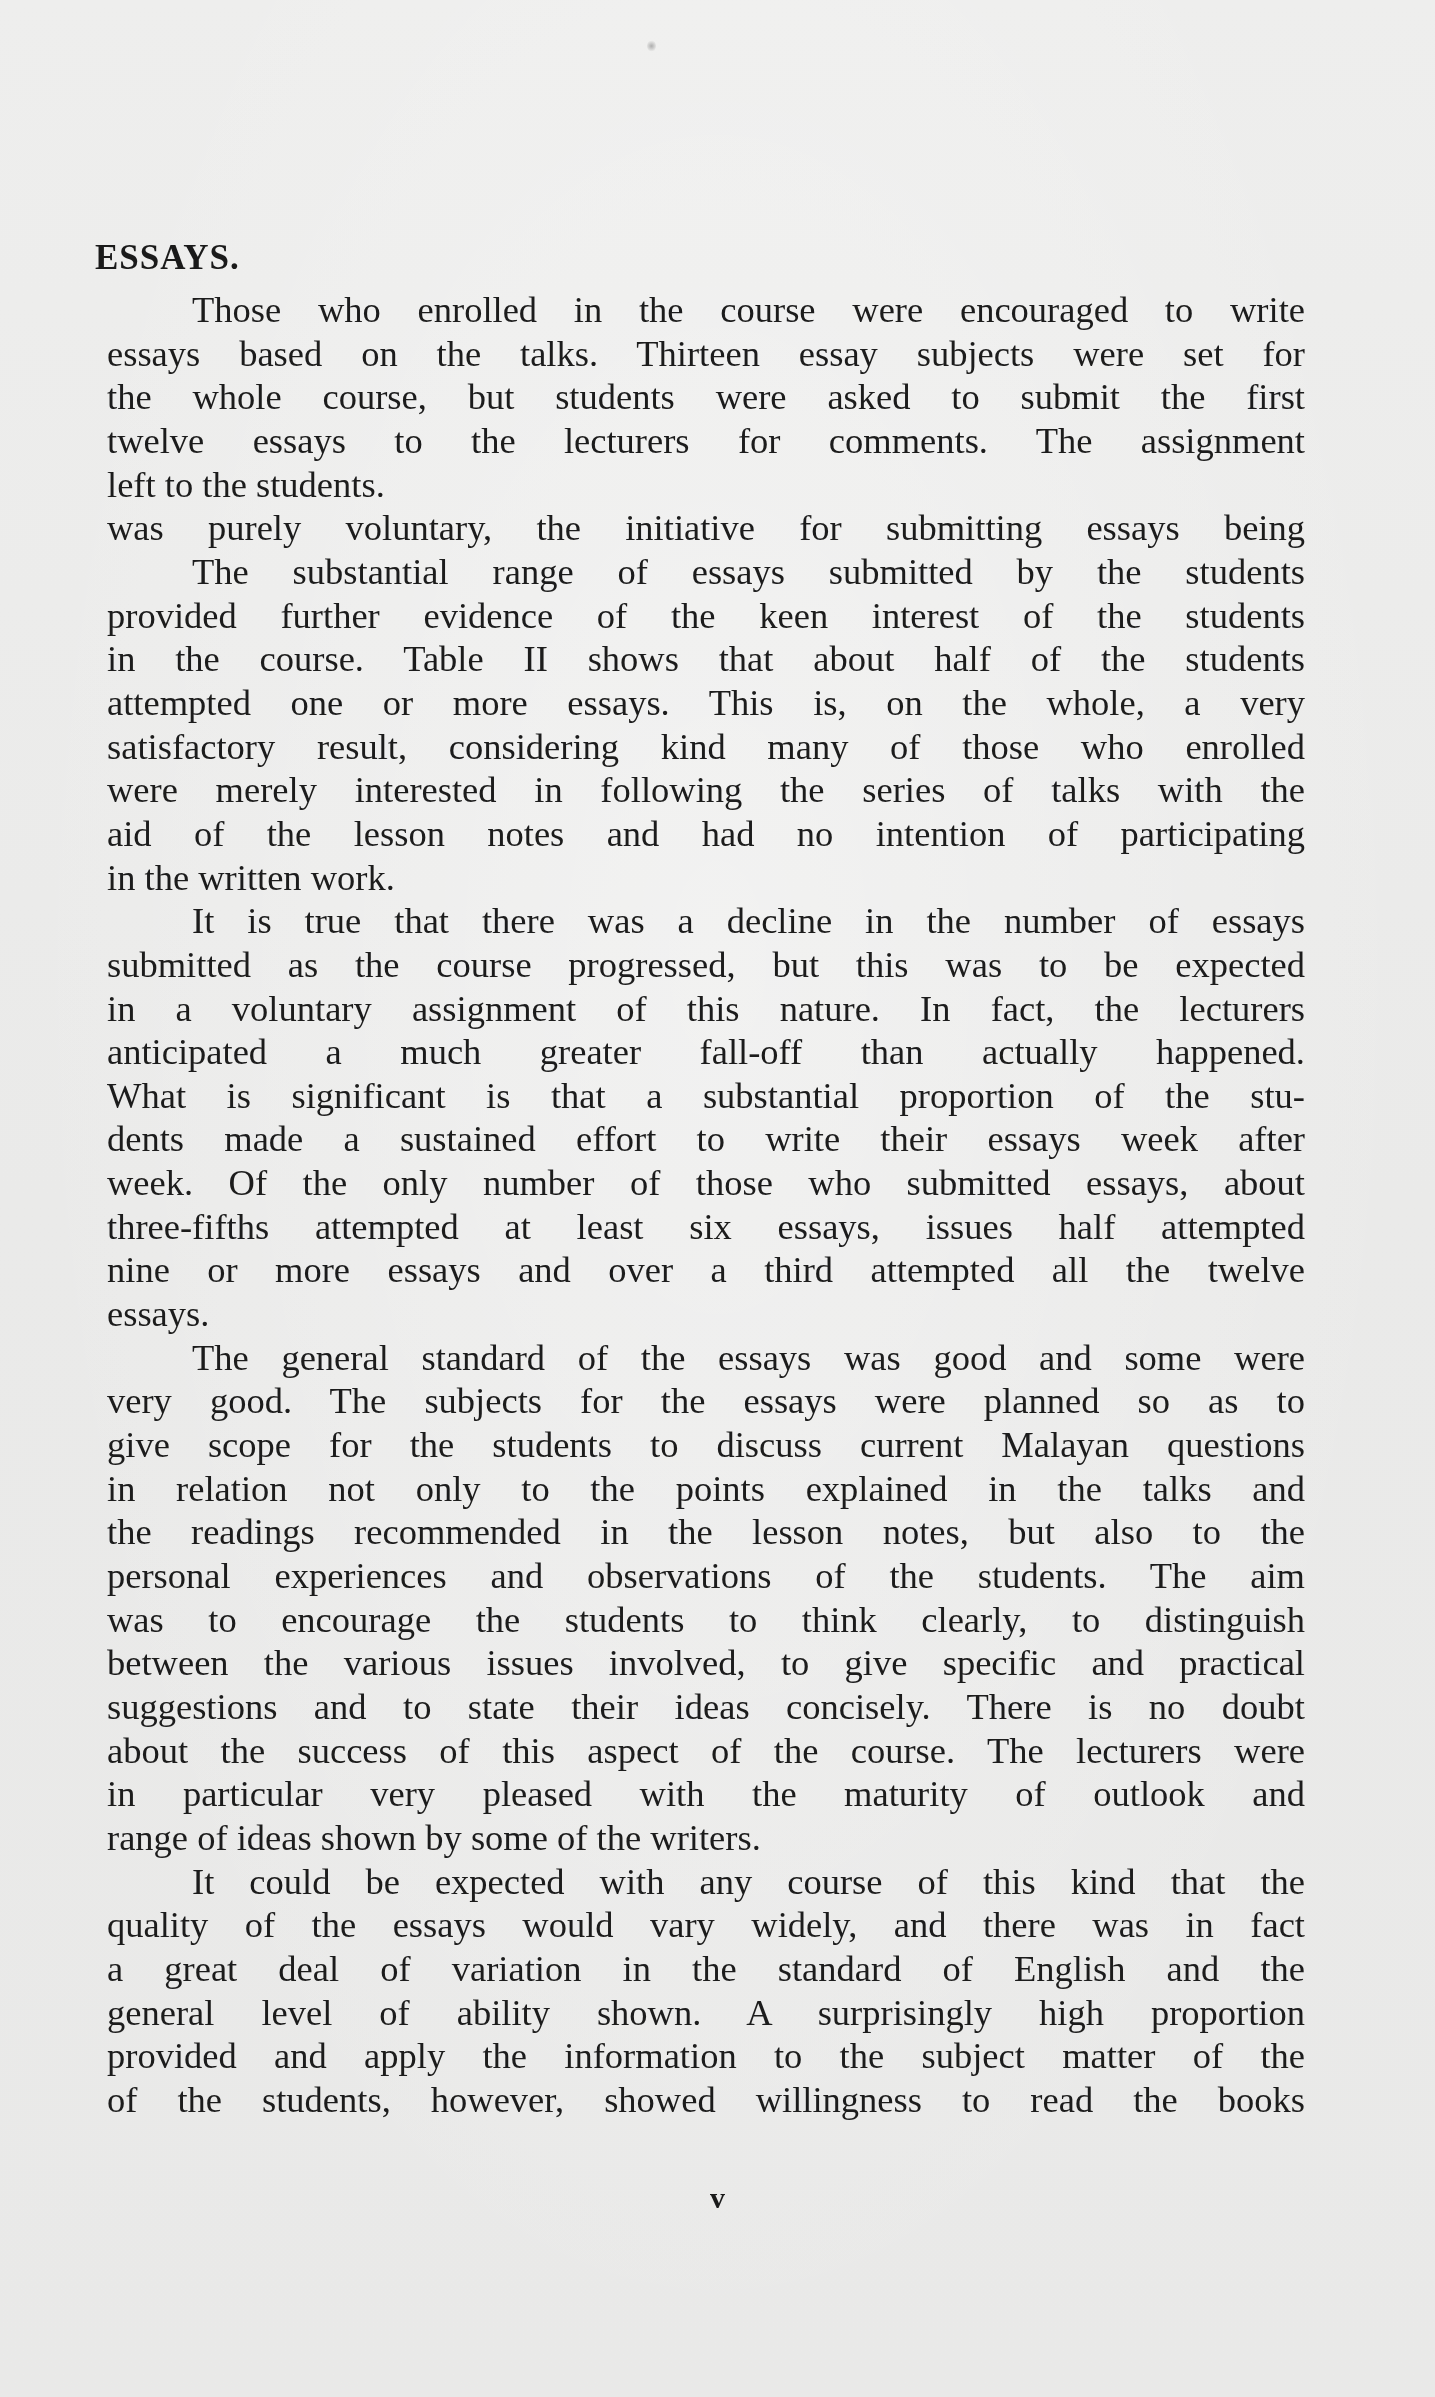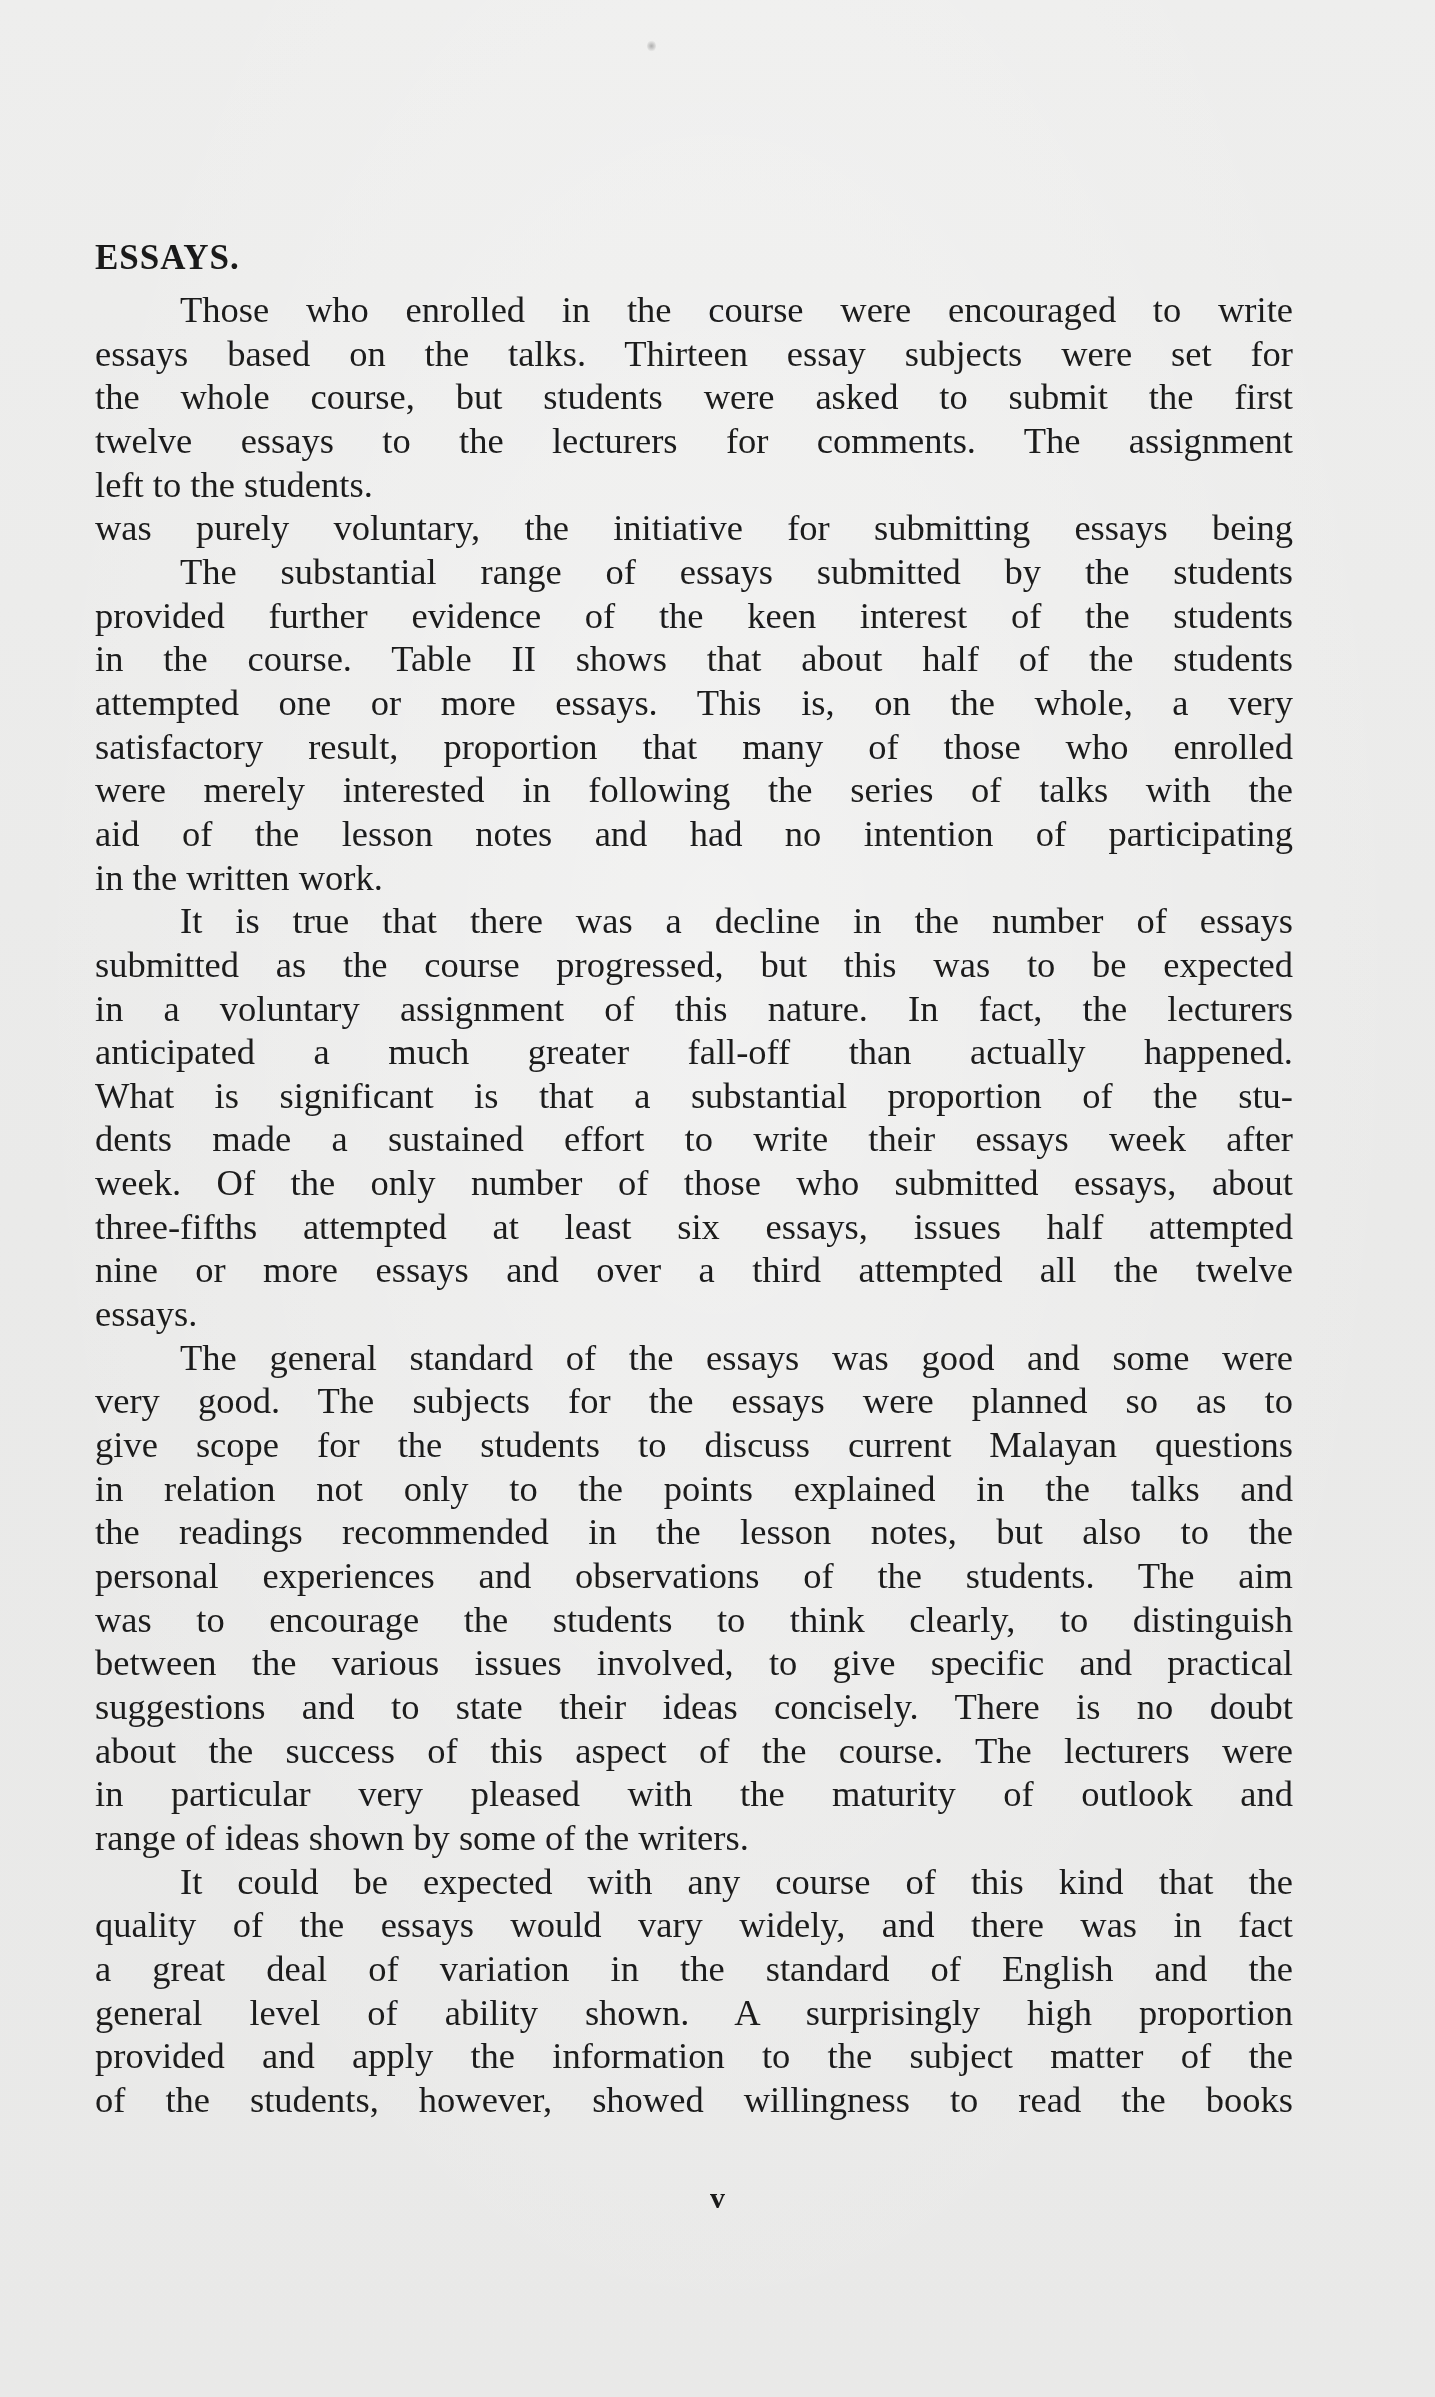--- a/index.html
+++ b/index.html
@@ -44,21 +44,21 @@
       font-family: "Liberation Serif", "DejaVu Serif", serif;
       font-weight: bold;
       font-size: 35px;
       letter-spacing: 1px;
       line-height: 44px;
       margin: 0;
       color: #1a1a1a;
     }
     .body-text {
       position: absolute;
-      left: 0;
+      left: 12px;
       top: 288px;
       width: 1198px;
     }
     .line {
       display: block;
       height: 43.66px;
       line-height: 43.66px;
       font-family: "Liberation Serif", "DejaVu Serif", serif;
       font-size: 36.5px;
       white-space: nowrap;
@@ -103,21 +103,21 @@
       <span class="line">twelve essays to the lecturers for comments.  The assignment</span>
       <span class="line last">left to the students.</span>
       <span class="line">was purely voluntary, the initiative for submitting essays being</span>
     </div>
 
     <div>
       <span class="line indent">The substantial range of essays submitted by the students</span>
       <span class="line">provided further evidence of the keen interest of the students</span>
       <span class="line">in the course.  Table II shows that about half of the students</span>
       <span class="line">attempted one or more essays.  This is, on the whole, a very</span>
-      <span class="line">satisfactory result, proportion that many of those who enrolled</span>
+      <span class="line">satisfactory result, considering kind many of those who enrolled</span>
       <span class="line">were merely interested in following the series of talks with the</span>
       <span class="line">aid of the lesson notes and had no intention of participating</span>
       <span class="line last">in the written work.</span>
     </div>
 
     <div>
       <span class="line indent">It is true that there was a decline in the number of essays</span>
       <span class="line">submitted as the course progressed, but this was to be expected</span>
       <span class="line">in a voluntary assignment of this nature.  In fact, the lecturers</span>
       <span class="line">anticipated a much greater fall-off than actually happened.</span>

